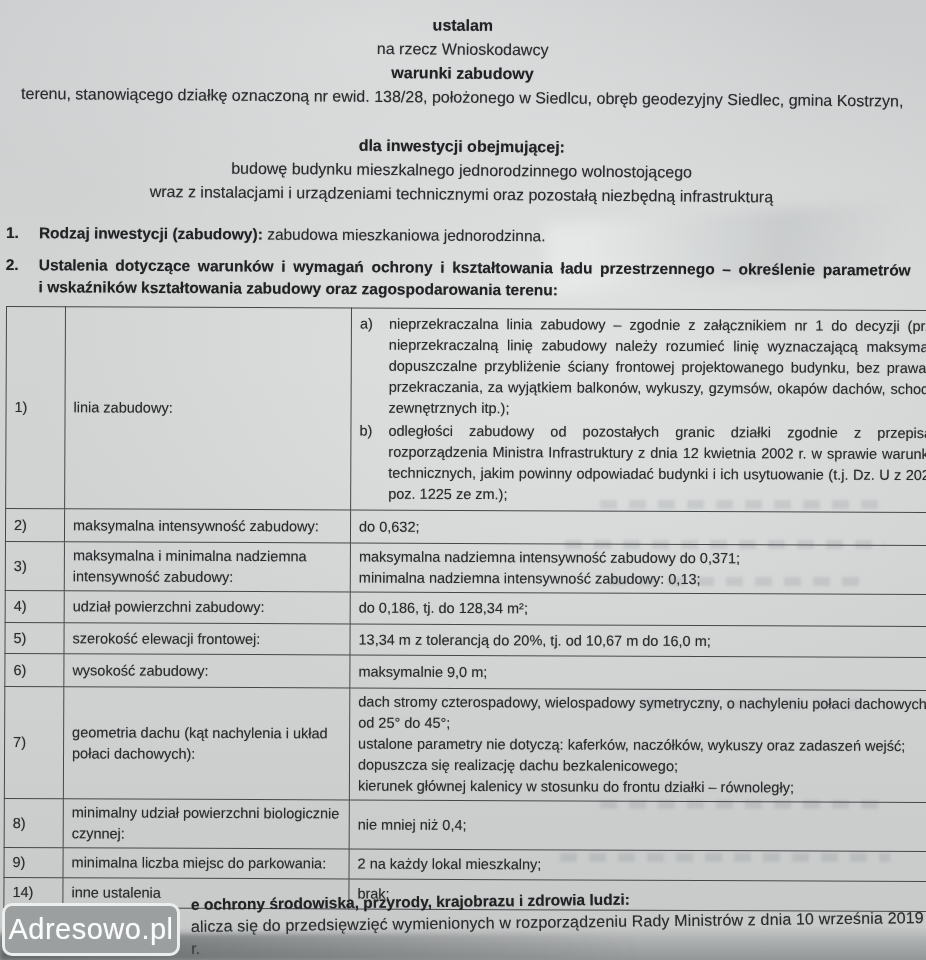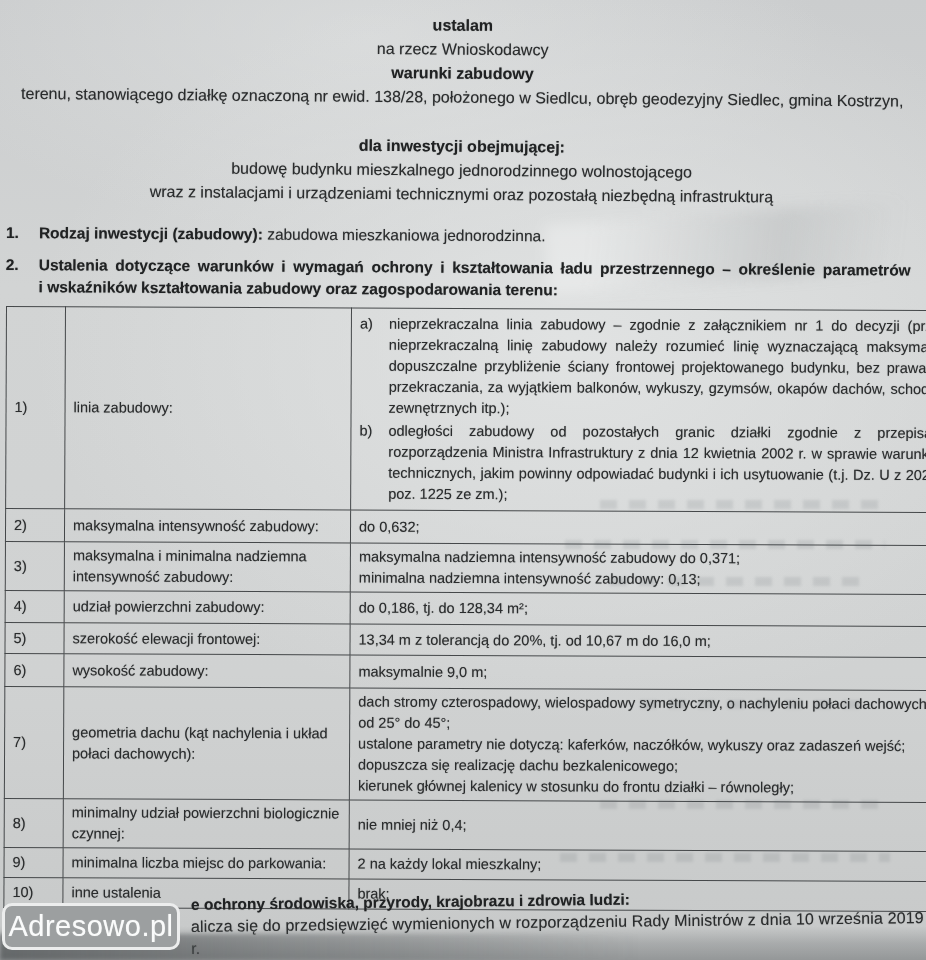--- a/index.html
+++ b/index.html
@@ -78,21 +78,21 @@
   .bottom-shade{
     position:absolute;left:0;right:0;bottom:0;height:34px;
     background:linear-gradient(to bottom, rgba(98,102,104,0) 0%, rgba(98,102,104,0.30) 50%, rgba(98,102,104,0.50) 100%);
   }
   .bottom-shade2{
     position:absolute;left:0;bottom:0;width:640px;height:26px;
     background:linear-gradient(to right, rgba(55,59,61,0.55) 0%, rgba(55,59,61,0.28) 45%, rgba(55,59,61,0) 100%);
     filter:blur(2px);
   }
   .watermark{
-    position:absolute;left:2px;top:903px;width:178px;height:47px;
+    position:absolute;left:2px;top:903px;width:178px;height:53px;
     background:#9c9fa0;border:3px solid #eceded;border-radius:10px;
     box-sizing:border-box;display:flex;align-items:center;justify-content:center;
     color:#fafbfb;font-size:29px;letter-spacing:0.5px;
     text-shadow:0 0 1px rgba(250,251,251,0.6);
   }
   
   .ghost{
     position:absolute;height:9px;opacity:0.12;filter:blur(1.6px);
     background:repeating-linear-gradient(90deg,#4c545a 0 17px, transparent 17px 29px);
   }
@@ -196,21 +196,21 @@
       <td class="c1">8)</td>
       <td class="c2">minimalny udział powierzchni biologicznie czynnej:</td>
       <td class="c3">nie mniej niż 0,4;</td>
     </tr>
     <tr style="height:30px">
       <td class="c1">9)</td>
       <td class="c2 nw">minimalna liczba miejsc do parkowania:</td>
       <td class="c3">2 na każdy lokal mieszkalny;</td>
     </tr>
     <tr style="height:30px">
-      <td class="c1">10)</td>
+      <td class="c1">14)</td>
       <td class="c2 nw">inne ustalenia</td>
       <td class="c3">brak;</td>
     </tr>
   </tbody>
     </table>
 </div>
 
 <div class="ghost g1"></div>
 <div class="ghost g2"></div>
 <div class="ghost g3"></div>

